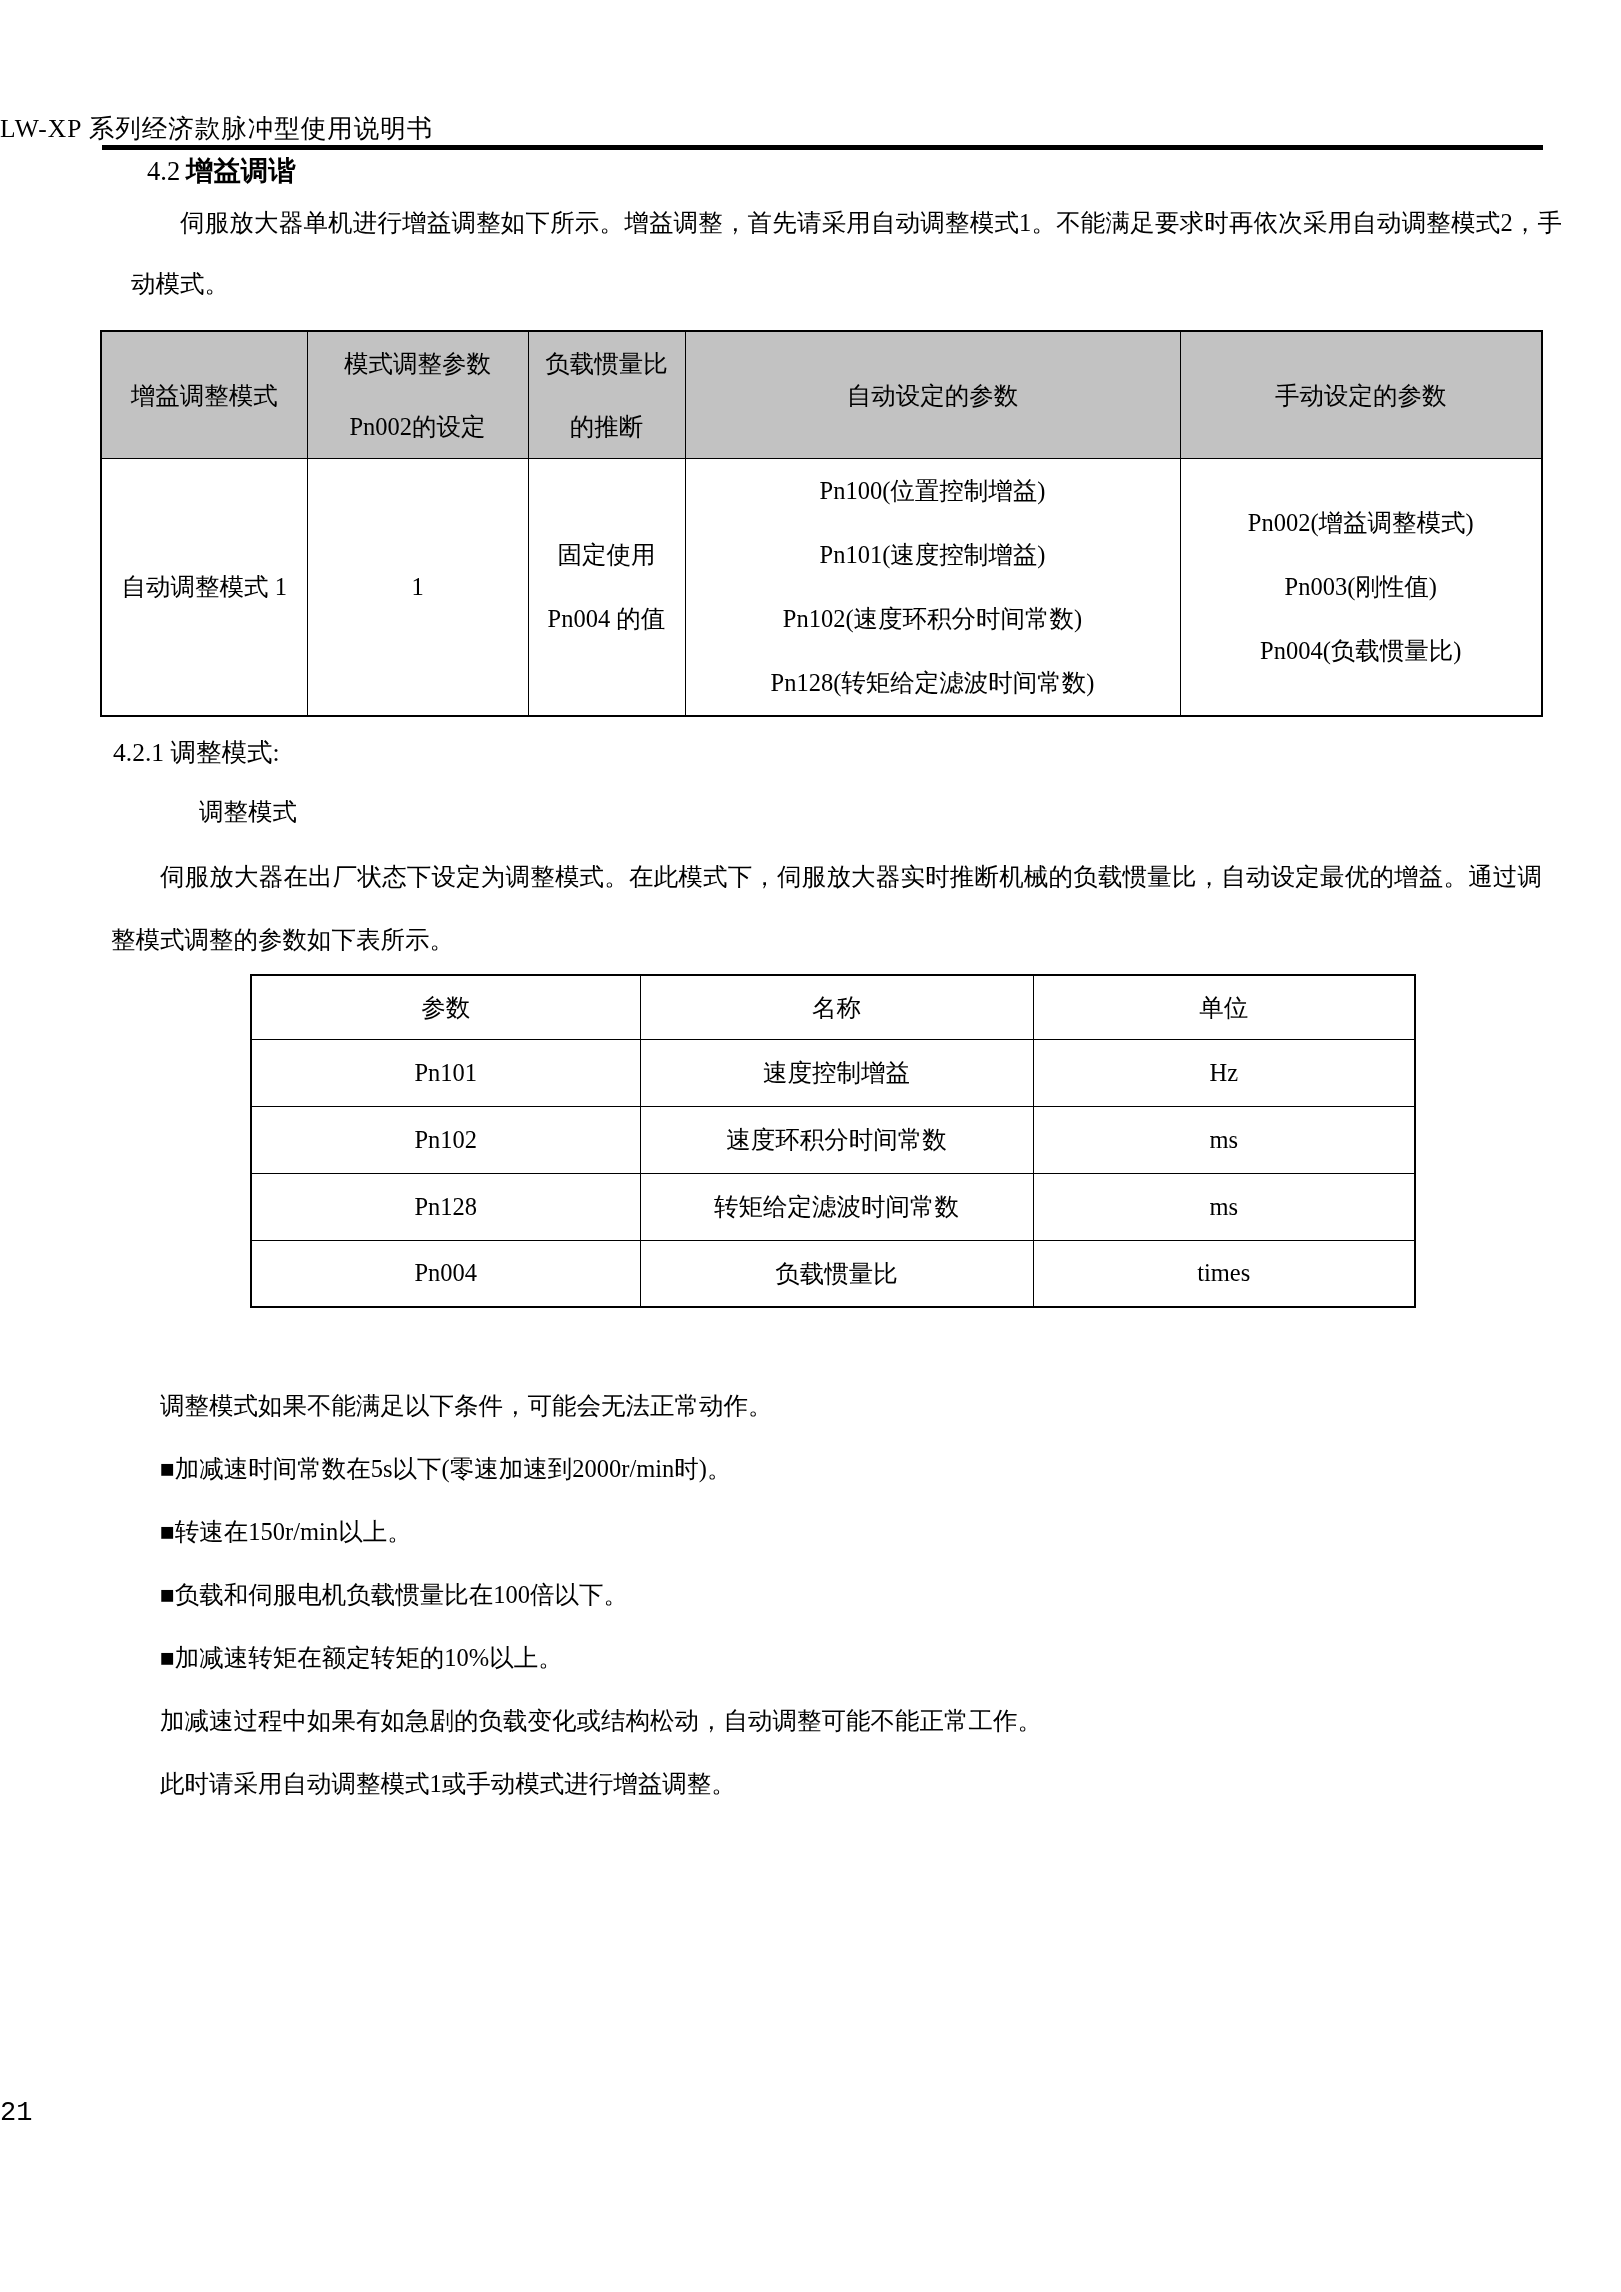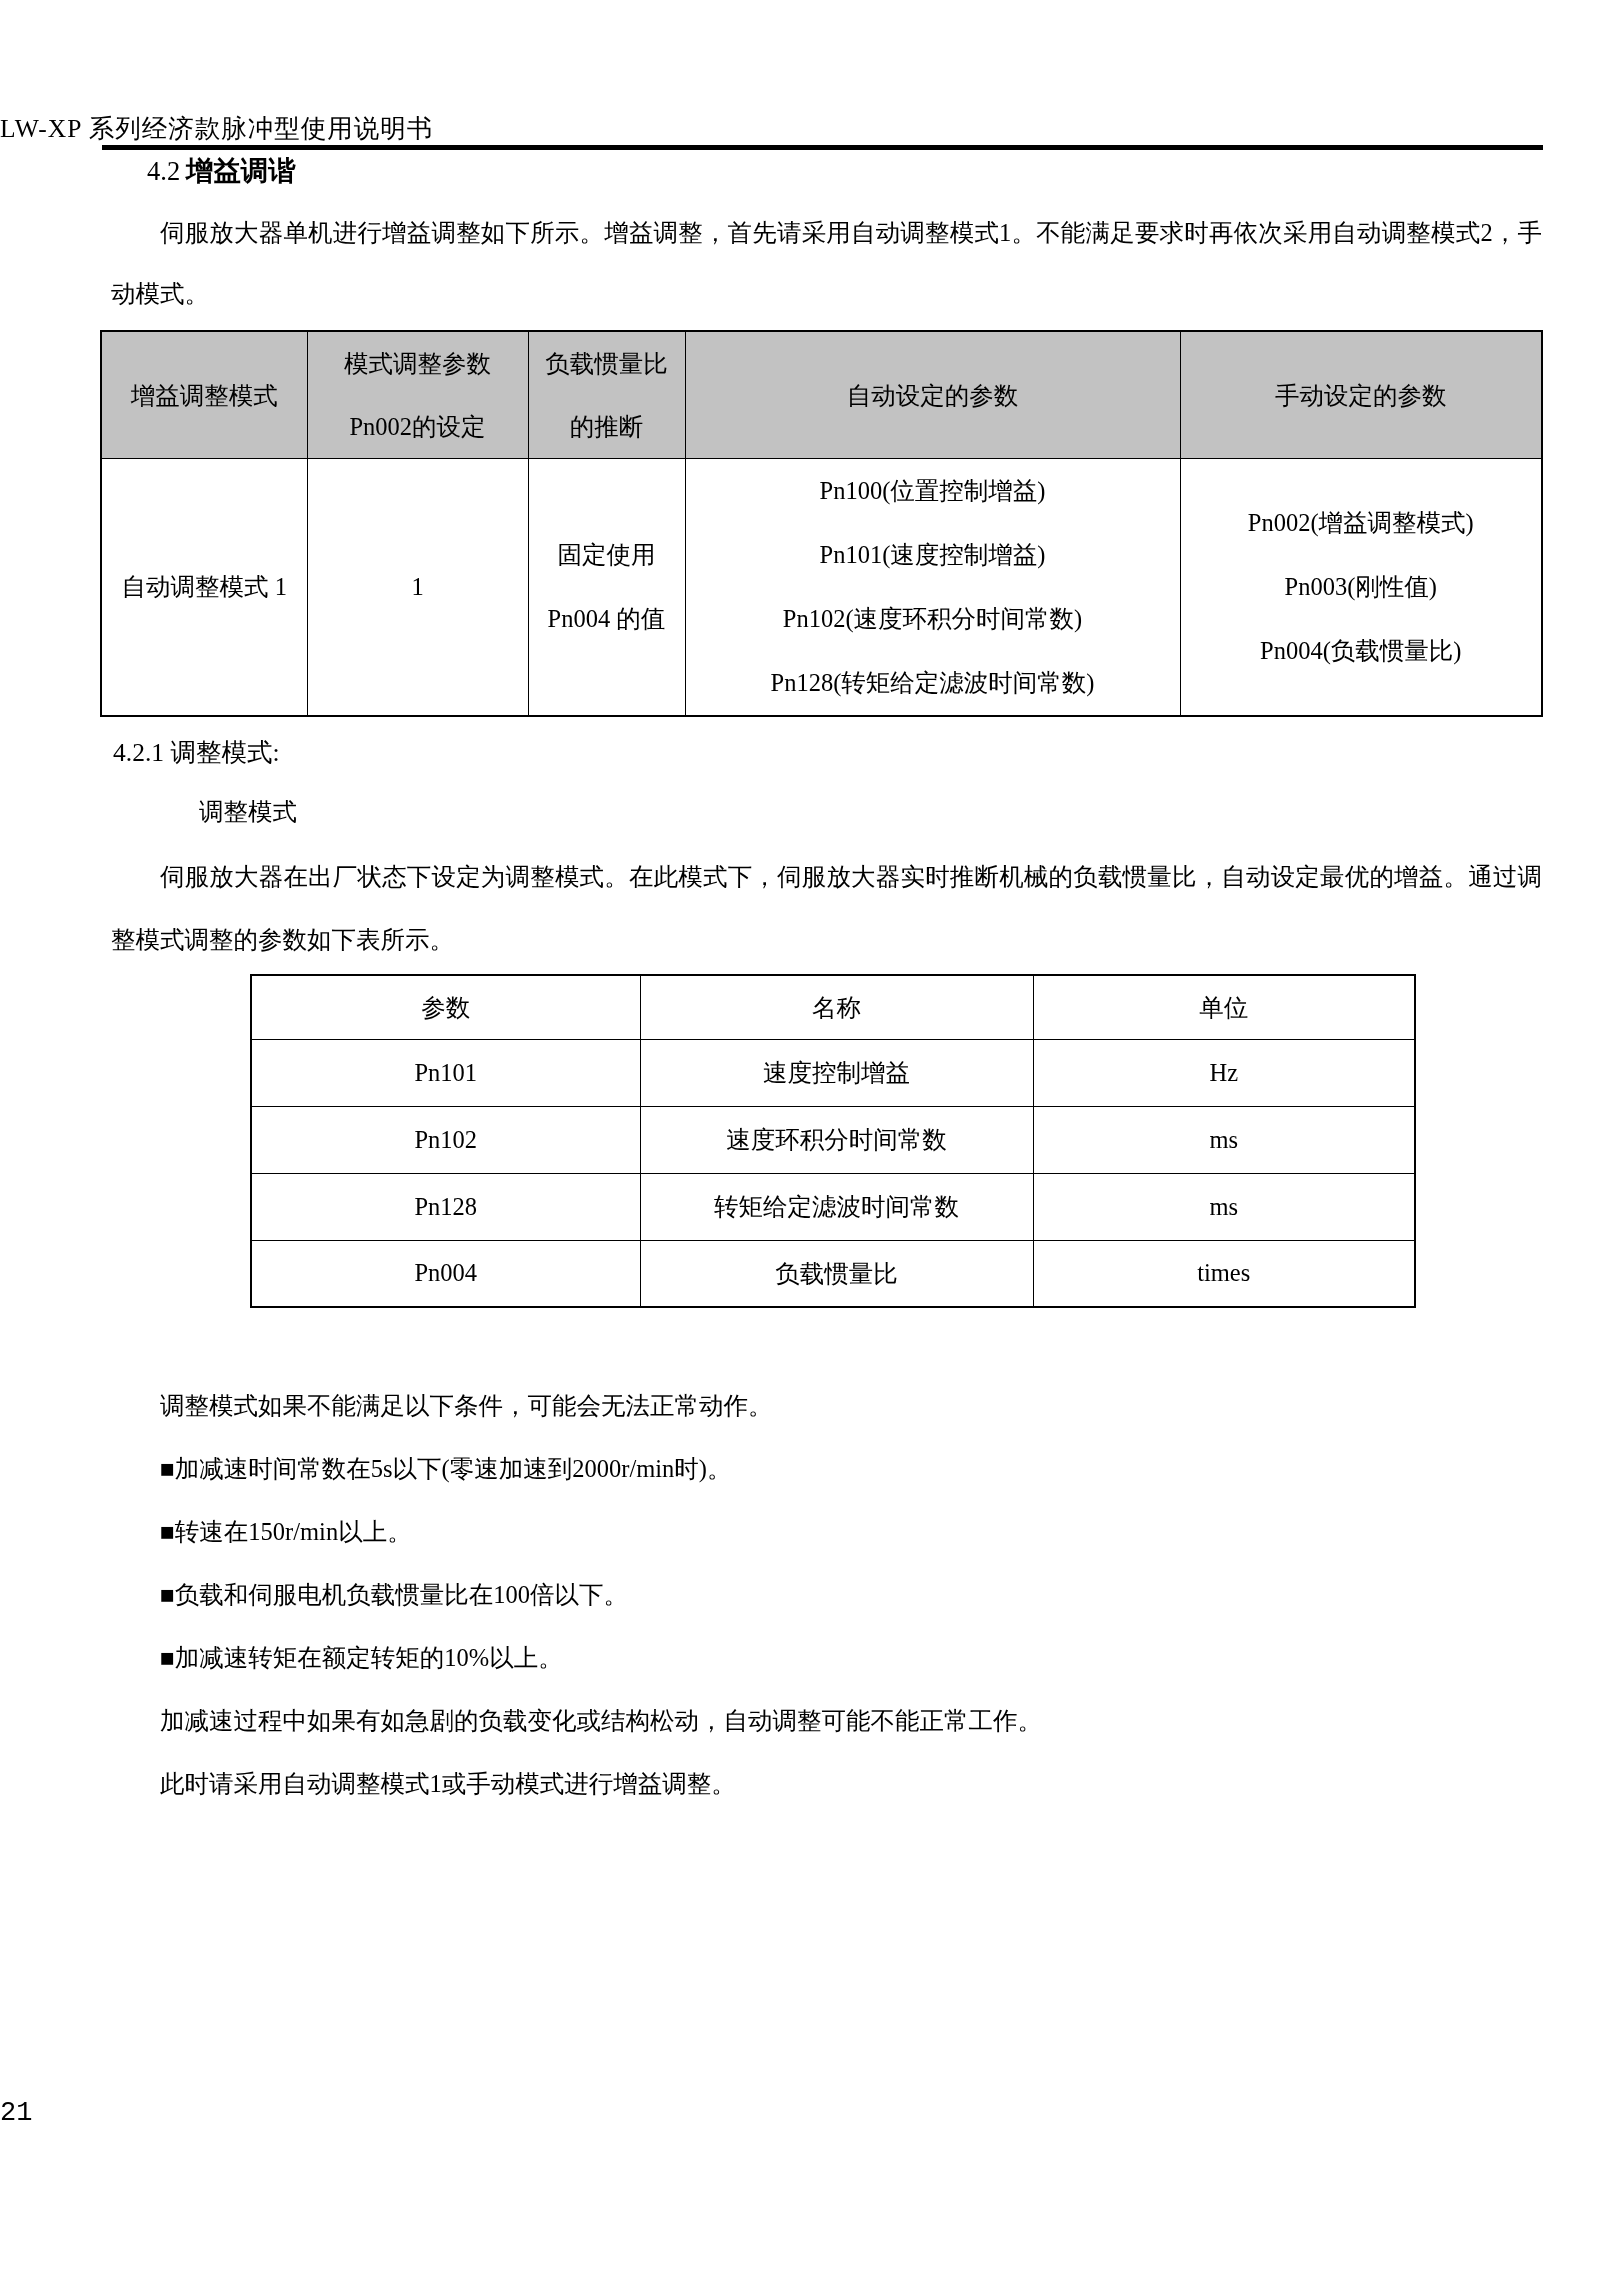--- a/index.html
+++ b/index.html
@@ -41,21 +41,21 @@
   }
   .sec-heading .sec-title { font-weight: bold; font-size: 27.4px; margin-left: 5.9px; }
   .para {
     position: absolute;
     left: 111px;
     width: 1431px;
     font-size: 24.5px;
     text-align: justify;
   }
   .indent2 { text-indent: 2em; }
-  .para-intro { top: 202px; line-height: 61px; }
+  .para-intro { top: 192px; line-height: 61px; margin-left: 20px; }
   .para-body  { top: 845px; line-height: 63px; }
 
   
   .t1 {
     position: absolute;
     top: 330px;
     left: 100px;
     width: 1440px;
     border-collapse: collapse;
     table-layout: fixed;

